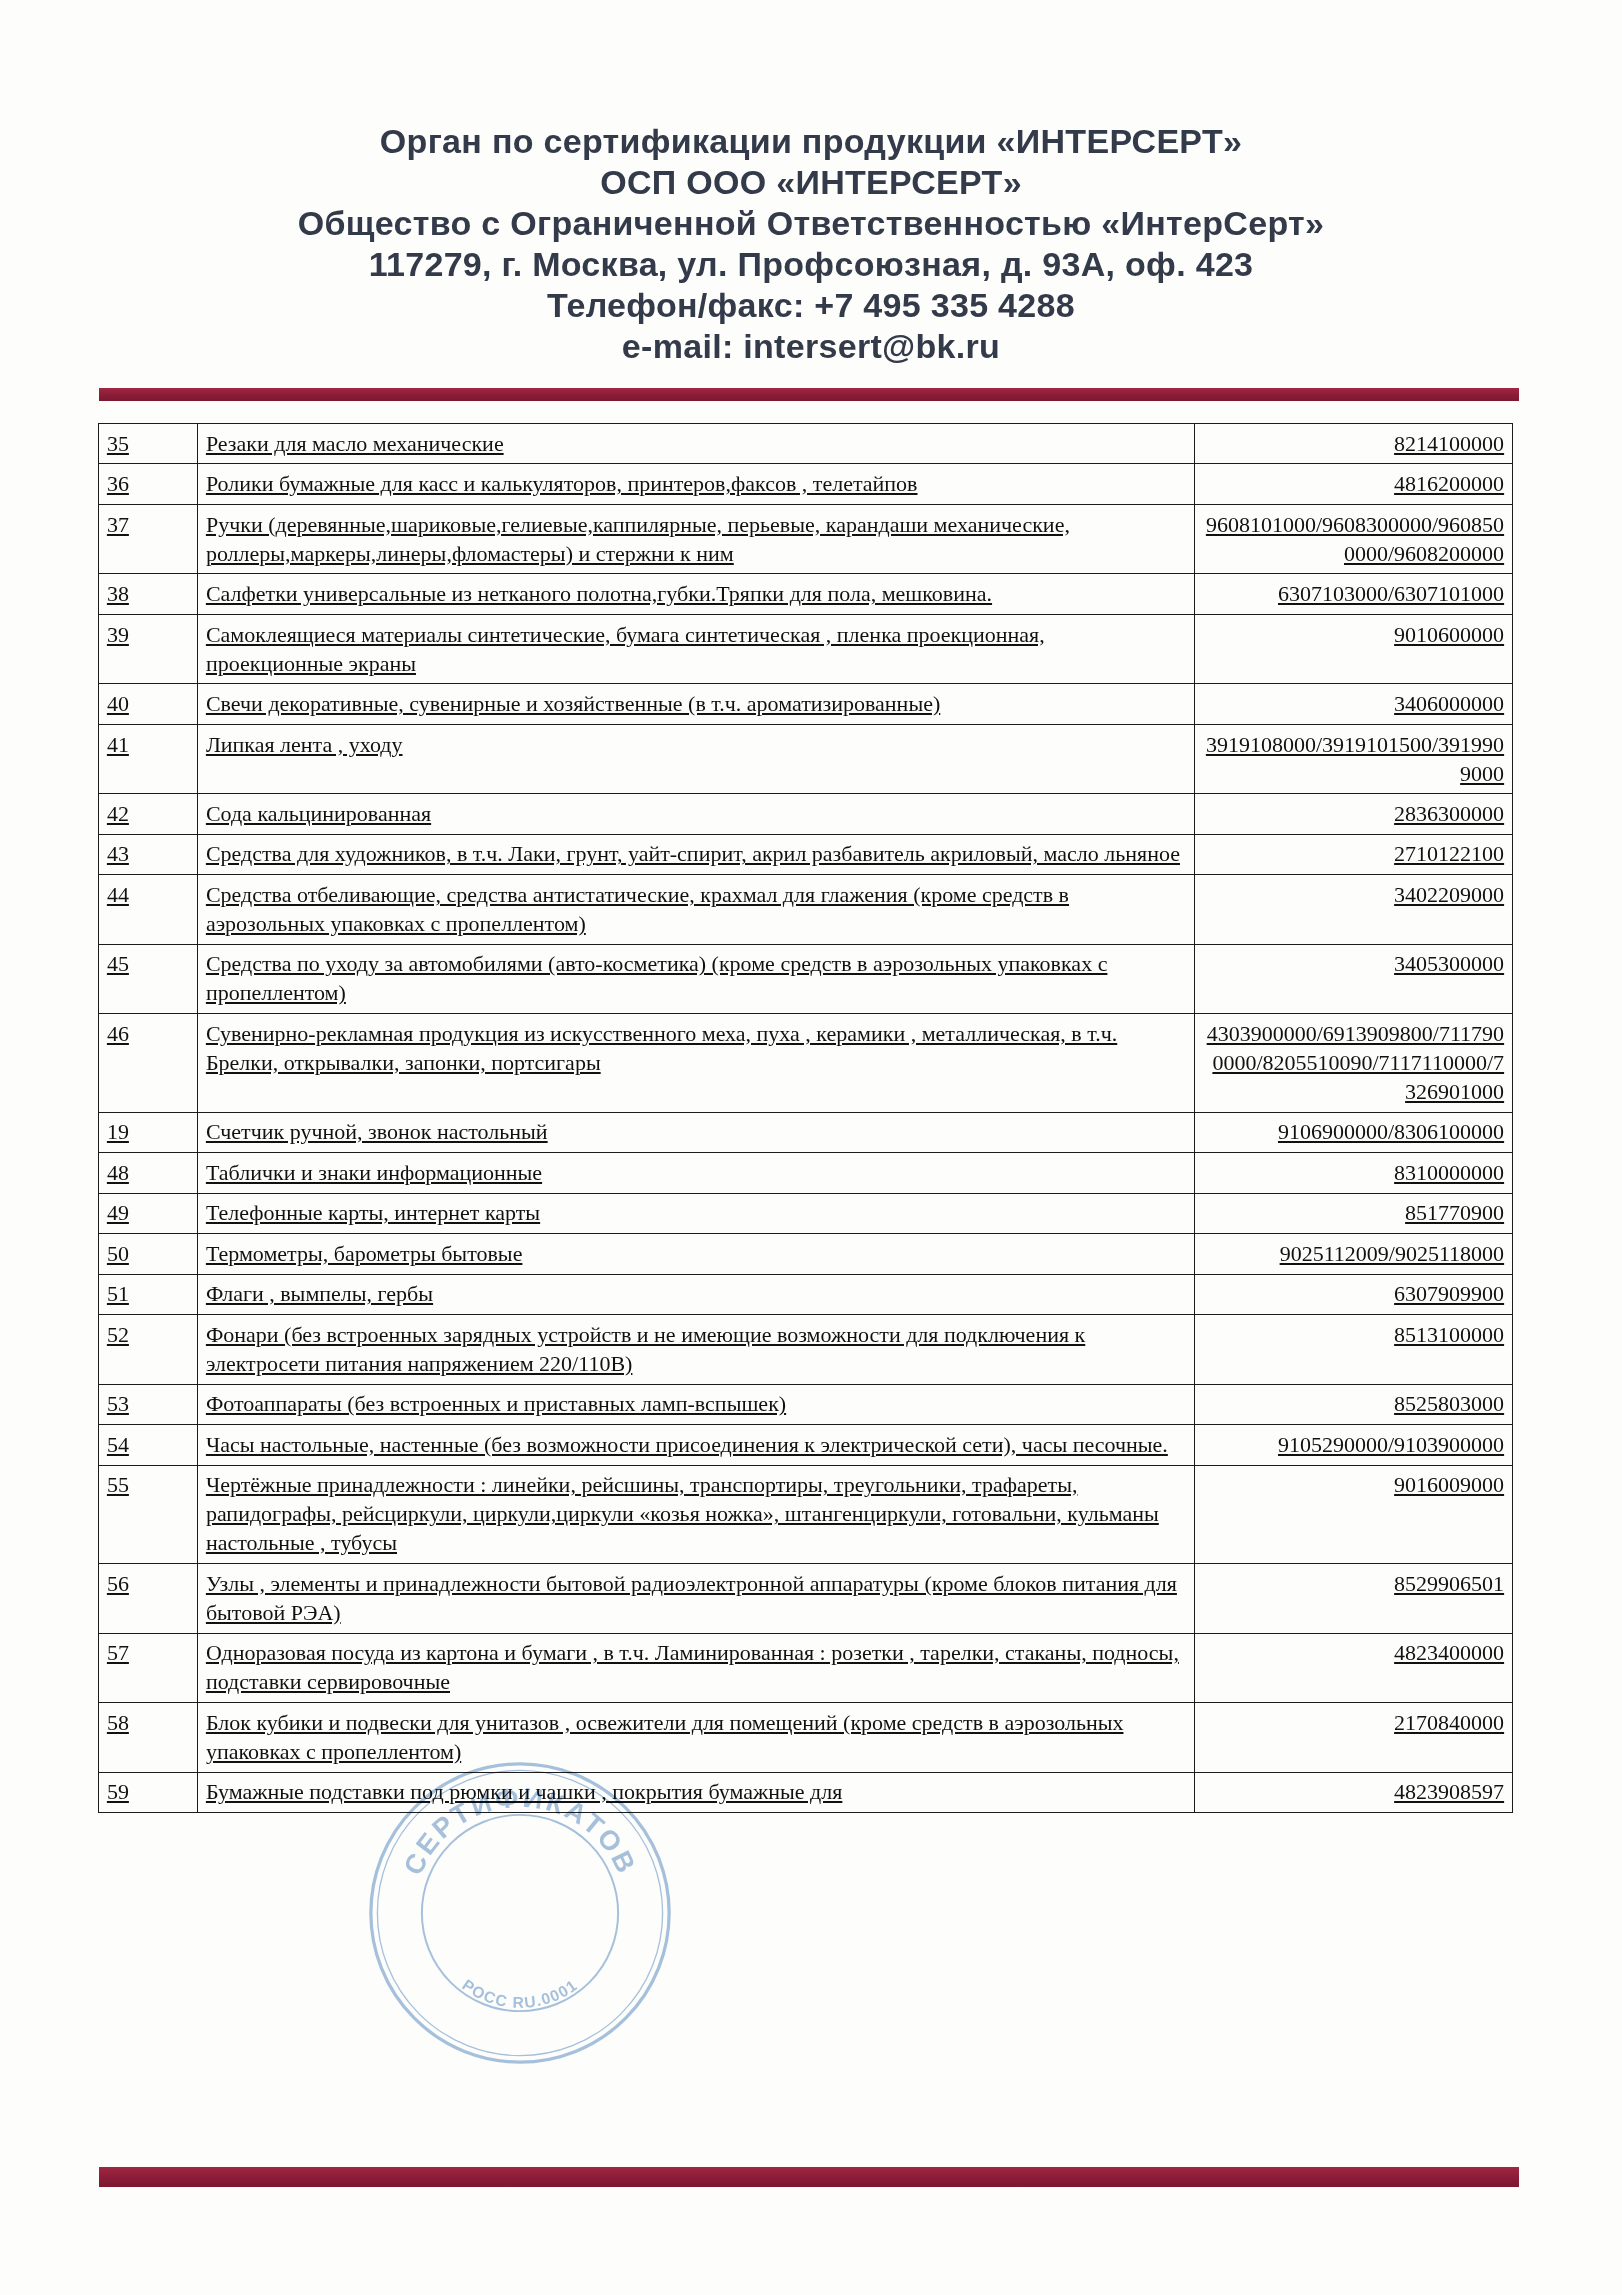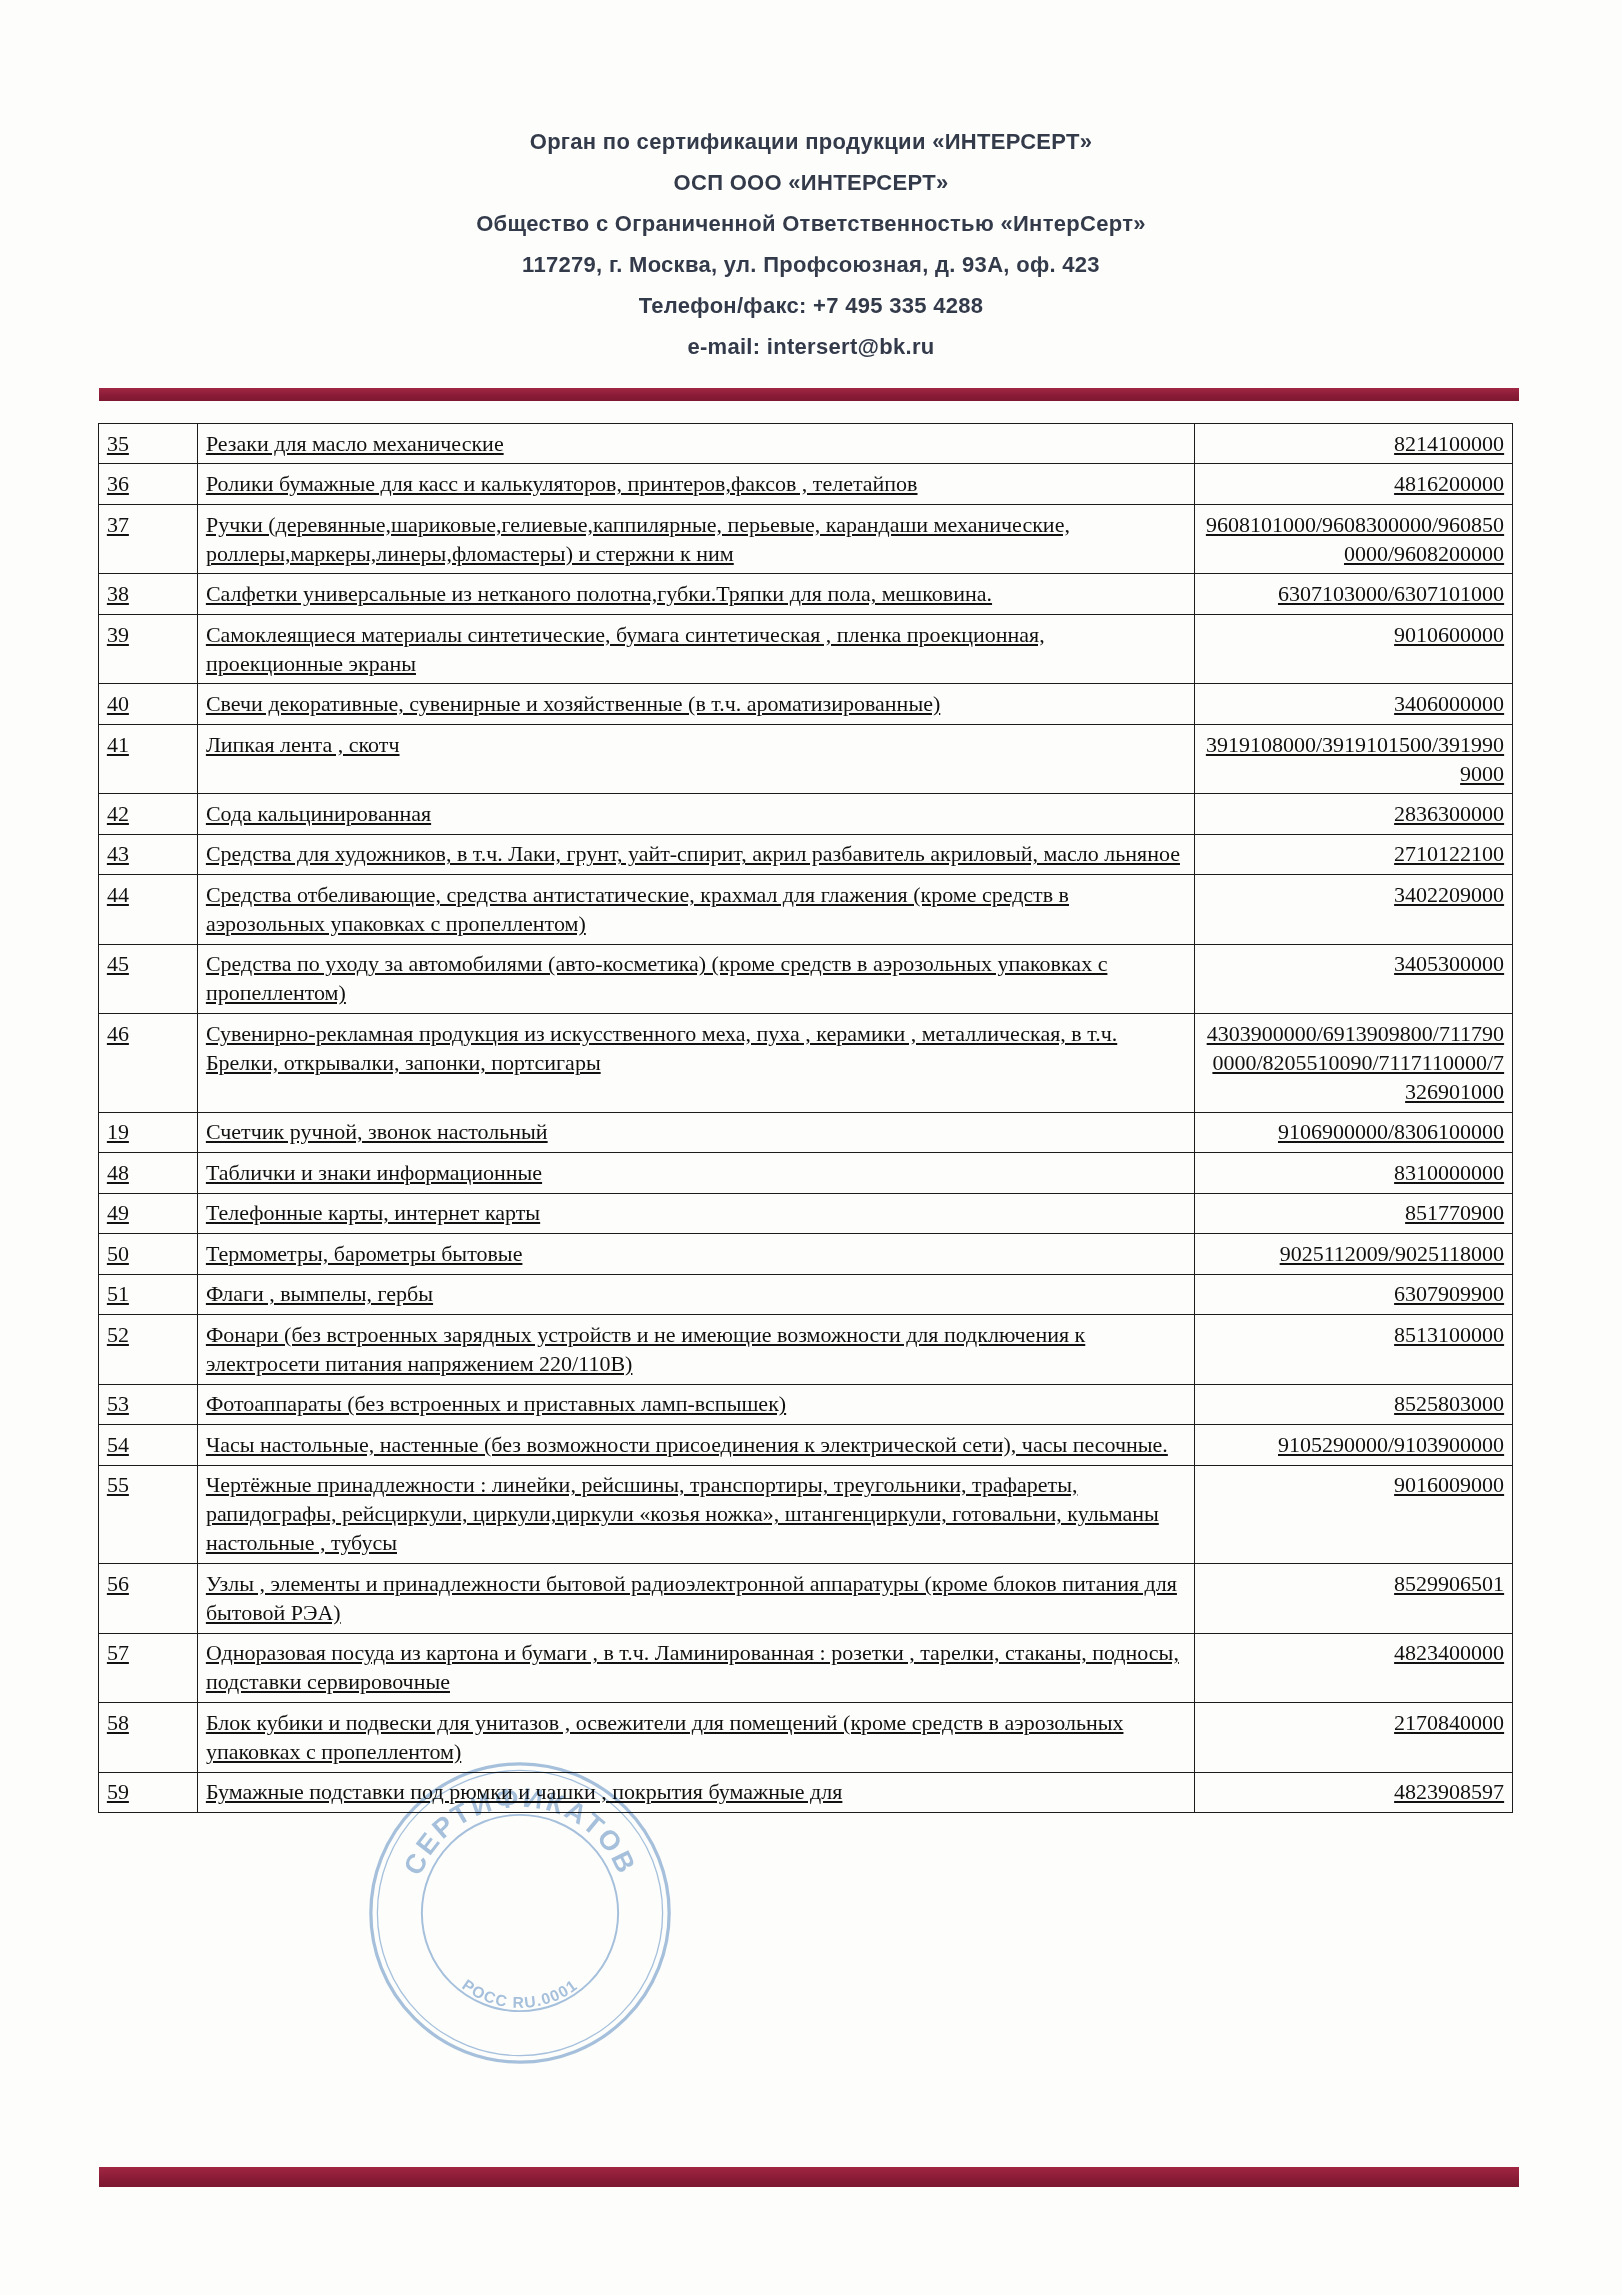--- a/index.html
+++ b/index.html
@@ -13,21 +13,21 @@
     overflow: hidden;
     font-family: "Liberation Serif", serif;
     color: #111;
   }
   
   .letterhead {
     margin-top: 121px;
     text-align: center;
     font-family: "Liberation Sans", sans-serif;
     font-weight: 700;
-    font-size: 22px;
+    font-size: 34px;
     line-height: 41px;
     color: #333a4a;
     letter-spacing: 0.3px;
   }
   
   .rule {
     background: linear-gradient(180deg, #a12743 0%, #8a1c37 55%, #7c1830 100%);
   }
   .rule-top {
     width: 1420px;
@@ -132,21 +132,21 @@
     </tr>
 
     <tr>
       <td class="col-num">40</td>
       <td class="col-desc">Свечи декоративные, сувенирные и хозяйственные (в т.ч. ароматизированные)</td>
       <td class="col-code">3406000000</td>
     </tr>
 
     <tr>
       <td class="col-num">41</td>
-      <td class="col-desc">Липкая лента , скотч</td>
+      <td class="col-desc">Липкая лента , уходу</td>
       <td class="col-code">3919108000/3919101500/3919909000</td>
     </tr>
 
     <tr>
       <td class="col-num">42</td>
       <td class="col-desc">Сода кальцинированная</td>
       <td class="col-code">2836300000</td>
     </tr>
 
     <tr>

